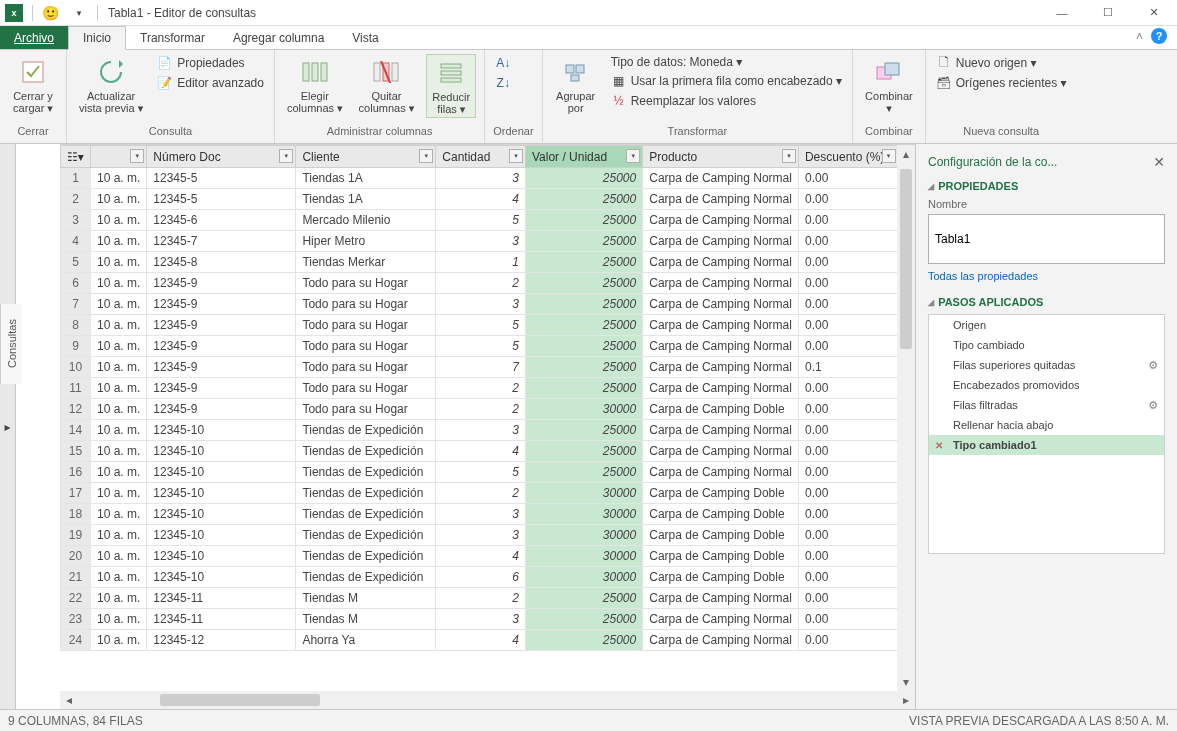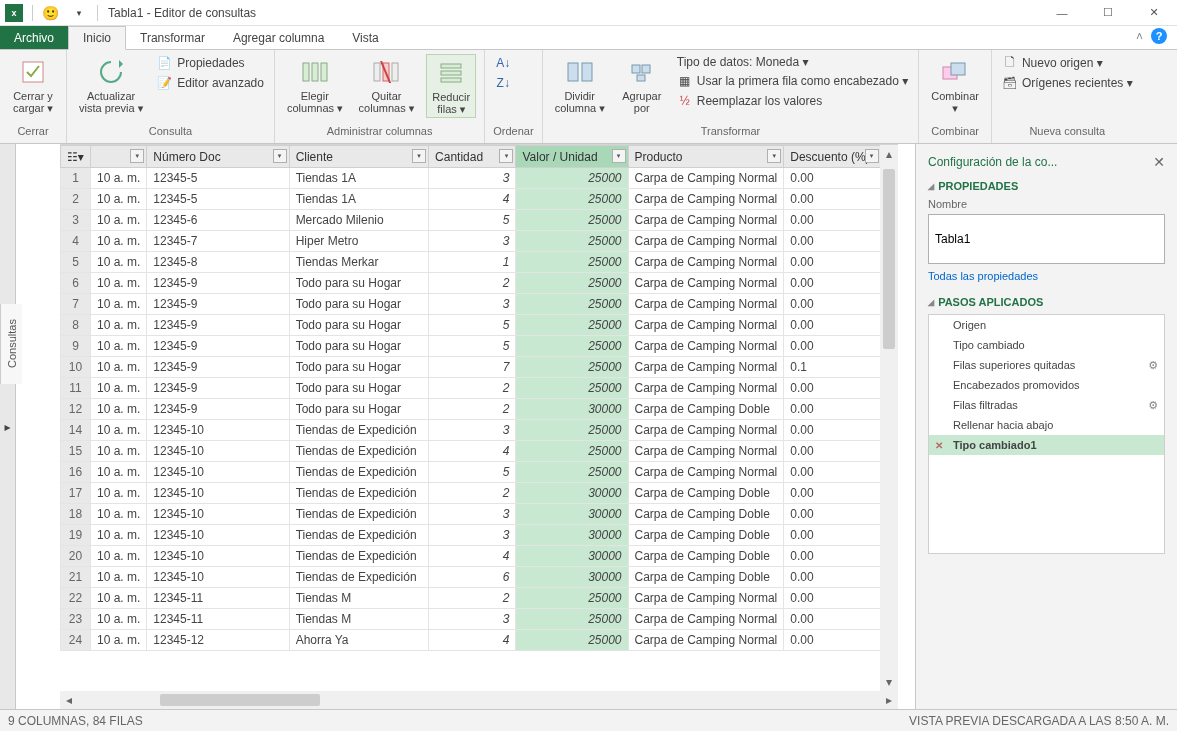--- a/index.html
+++ b/index.html
@@ -10,21 +10,21 @@
 .tb-icon { width:20px; height:20px; margin:0 4px; display:flex; align-items:center; justify-content:center; }
 .excel-icon { background:#217346; color:#fff; font-size:9px; font-weight:bold; width:18px; height:18px; display:flex; align-items:center; justify-content:center; }
 .smiley { font-size:14px; }
 .tb-sep { width:1px; height:16px; background:#ccc; margin:0 4px; }
 .tb-title { margin-left:6px; color:#444; }
 .tb-winbtns { margin-left:auto; display:flex; }
 .tb-winbtn { width:46px; height:26px; display:flex; align-items:center; justify-content:center; font-size:11px; color:#555; }
 
 
 .menubar { height:24px; background:#fff; display:flex; align-items:stretch; border-bottom:1px solid #c7c7c7; position:relative; }
-.menu-archivo { background:#217346; color:#fff; padding:0 14px; display:flex; align-items:center; }
+.menu-archivo { background:#217346; color:#fff; padding:0 14px; display:flex; align-items:center;text-decoration:underline; }
 .menu-tab { padding:0 14px; display:flex; align-items:center; color:#444; }
 .menu-tab.active { background:#f3f3f3; border:1px solid #c7c7c7; border-bottom:1px solid #f3f3f3; margin-bottom:-1px; }
 .menu-collapse { position:absolute; right:34px; top:4px; color:#888; }
 .menu-help { position:absolute; right:10px; top:2px; width:16px; height:16px; background:#1e90ff; border-radius:50%; color:#fff; display:flex; align-items:center; justify-content:center; font-size:11px; font-weight:bold; }
 
 
 .ribbon { height:94px; background:#f3f3f3; display:flex; border-bottom:1px solid #c7c7c7; }
 .rgroup { border-right:1px solid #d8d8d8; padding:4px 8px 2px; display:flex; flex-direction:column; justify-content:space-between; }
 .rgroup-body { display:flex; align-items:flex-start; gap:8px; flex:1; }
 .rgroup-label { text-align:center; color:#666; font-size:11px; height:16px; }
@@ -37,21 +37,21 @@
 
 
 .expand-handle { width:16px; background:#e8e8e8; border-right:1px solid #c7c7c7; display:flex; align-items:center; justify-content:center; cursor:pointer; }
 
 
 .side-tab { position:absolute; left:0; top:160px; width:22px; height:80px; writing-mode:vertical-rl; transform:rotate(180deg); display:flex; align-items:center; justify-content:center; color:#555; font-size:11px; border-right:1px solid #ccc; background:#f7f7f7; }
 
 
 .main { position:absolute; left:0; top:144px; right:0; bottom:22px; display:flex; }
 .grid-wrap { flex:1; position:relative; margin-left:44px; overflow:hidden; border-top:1px solid #d4d4d4; }
-.settings-panel { width:262px; background:#f3f3f3; border-left:1px solid #c7c7c7; padding:10px 12px; position:relative;margin-left:17px; }
+.settings-panel { width:262px; background:#f3f3f3; border-left:1px solid #c7c7c7; padding:10px 12px; position:relative; }
 
 
 table.grid { border-collapse:collapse; width:100%; }
 .grid th { background:#e9e9e9; border:1px solid #cfcfcf; font-weight:normal; text-align:left; padding:3px 6px; height:22px; position:relative; color:#333; }
 .grid th .hfilter { position:absolute; right:2px; top:3px; width:14px; height:14px; border:1px solid #b0b0b0; background:#f4f4f4; display:flex; align-items:center; justify-content:center; font-size:7px; color:#555; }
 .grid td { border:1px solid #e4e4e4; padding:2px 6px; height:21px; color:#444; white-space:nowrap; overflow:hidden; }
 .grid td.rownum { background:#e9e9e9; text-align:center; color:#666; width:30px; }
 .grid .col-valor { background:#c9e8d2; text-align:right; font-style:italic; }
 .grid th.col-valor-h { background:#a8d8b8; }
 .grid .col-cant { text-align:right; font-style:italic; }
@@ -202,29 +202,20 @@
       </div>
     </div>
     <div class="rgroup-label">Ordenar</div>
   </div>
 
   <div class="rgroup">
     <div class="rgroup-body">
       <div class="rbig">
         <div class="ricon">
             <svg width="28" height="22">
-              <rect x="2" y="2" width="10" height="18" fill="#cde" stroke="#79a"></rect>
-              <rect x="16" y="2" width="10" height="18" fill="#cde" stroke="#79a"></rect>
-            </svg>
-          </div>
-        <div class="rlbl">Dividir<br>columna ▾</div>
-      </div>
-      <div class="rbig">
-        <div class="ricon">
-            <svg width="28" height="22">
               <rect x="4" y="4" width="8" height="8" fill="#cde" stroke="#79a"></rect>
               <rect x="14" y="4" width="8" height="8" fill="#cde" stroke="#79a"></rect>
               <rect x="9" y="14" width="8" height="6" fill="#cde" stroke="#79a"></rect>
             </svg>
           </div>
         <div class="rlbl">Agrupar<br>por</div>
       </div>
       <div class="rvlist">
         <div class="rsmall">
             <span>Tipo de datos: Moneda ▾</span>

